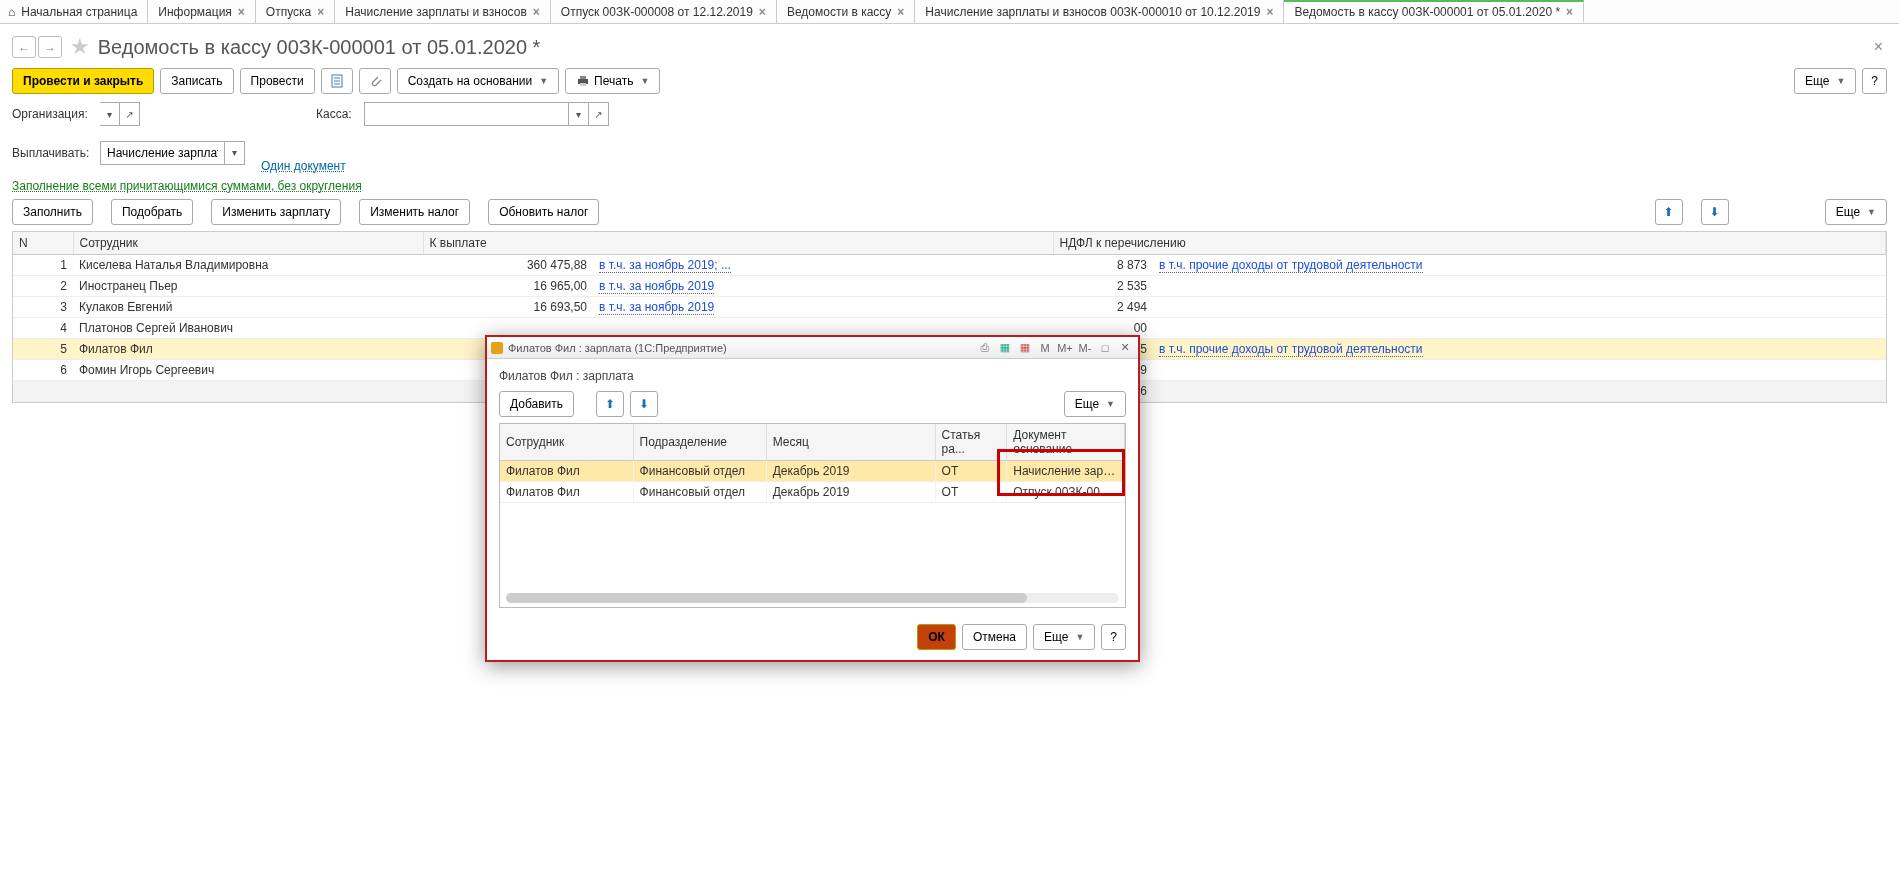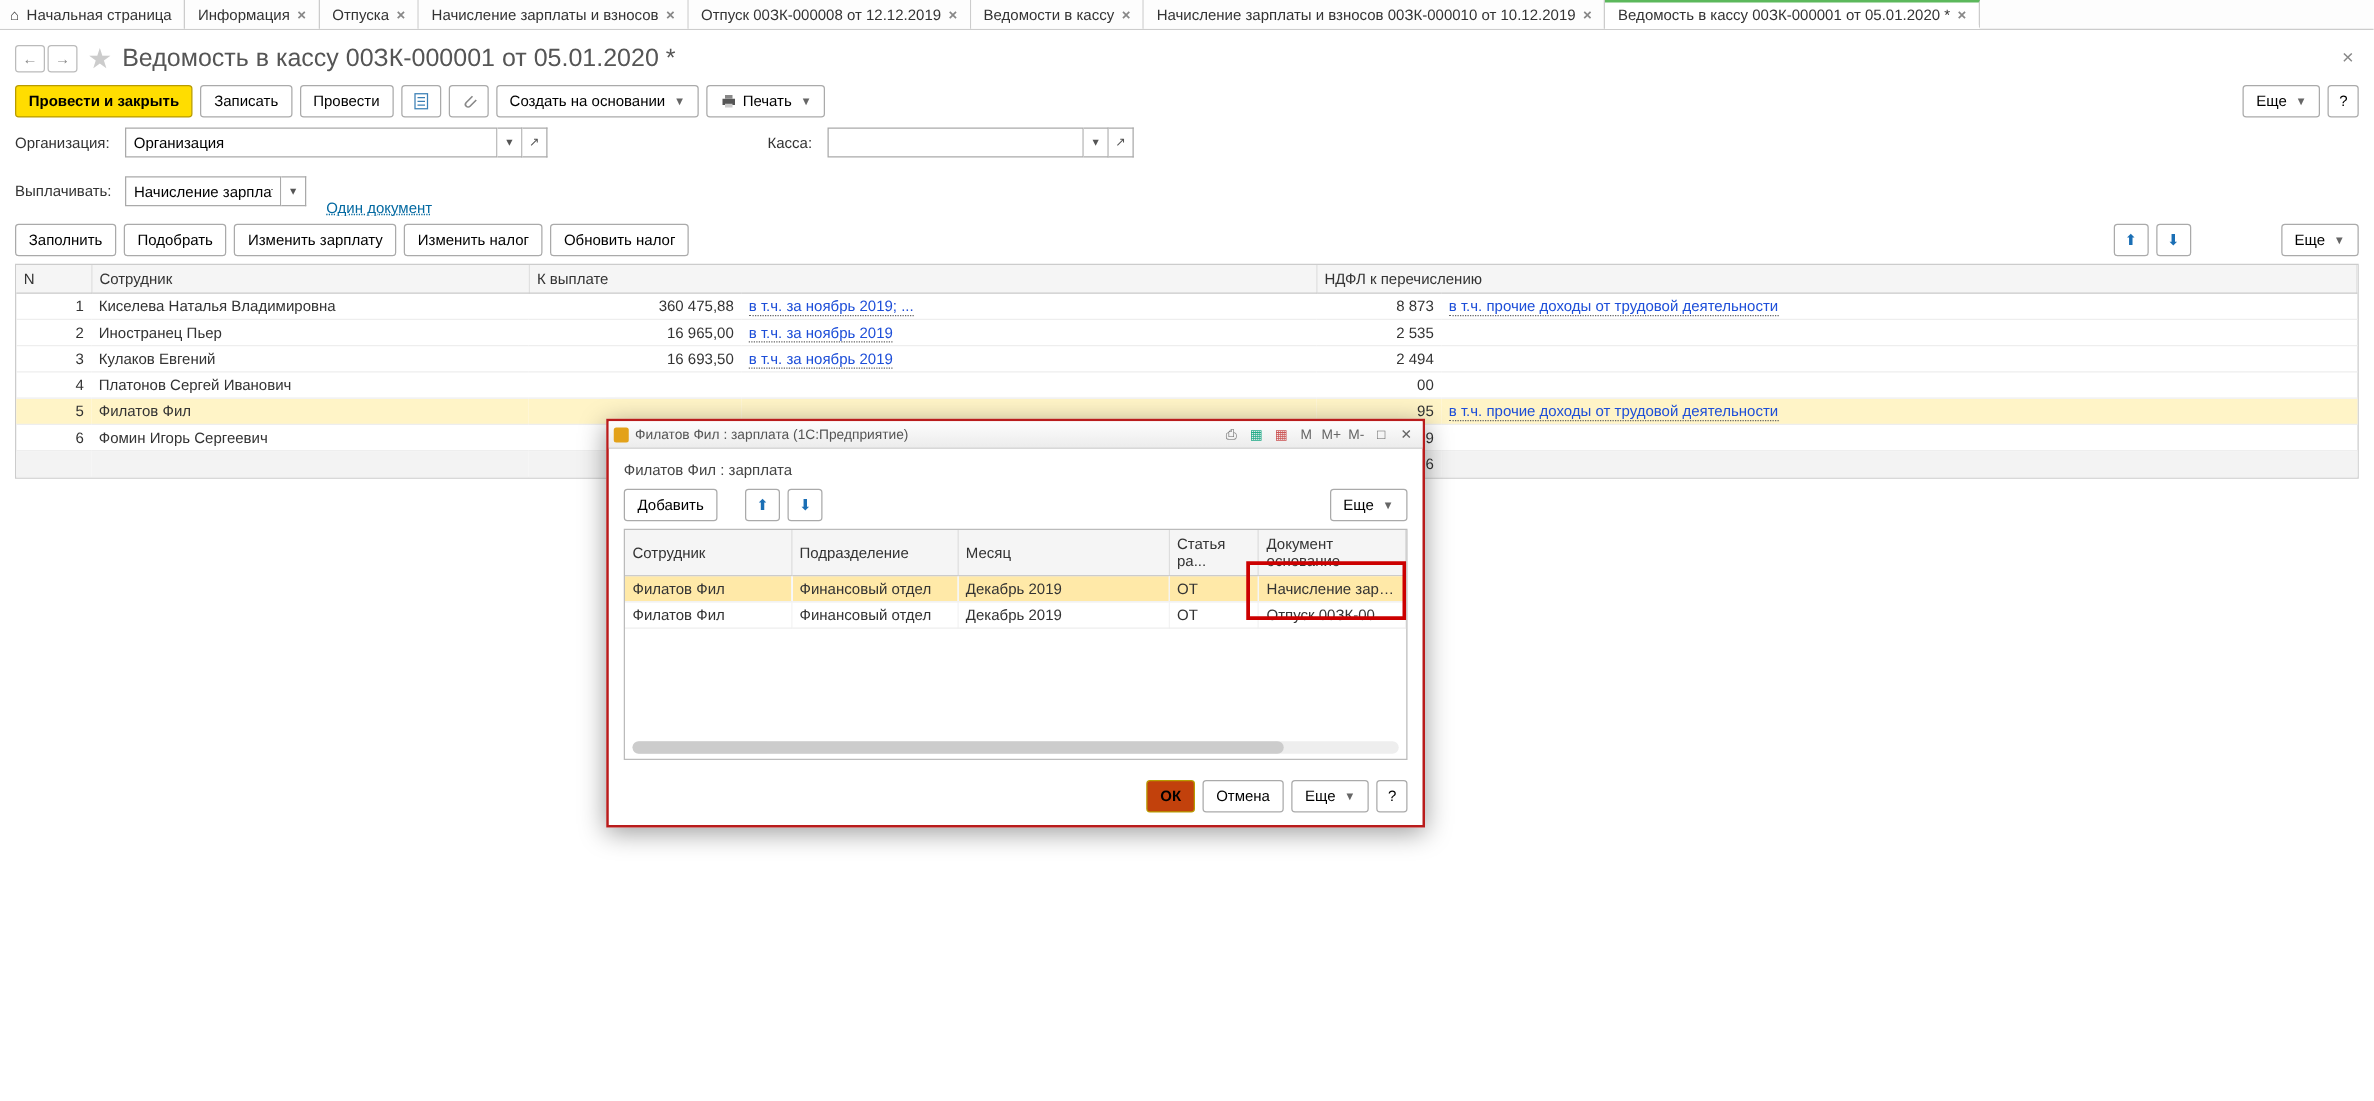--- a/index.html
+++ b/index.html
@@ -29,21 +29,21 @@
   
   .form-area { padding:0 12px;}
   .frow { display:flex; align-items:center; margin-bottom:6px; gap:8px;}
   .flabel { width:80px; color:#333;}
   .finput { border:1px solid #aaa; height:24px; padding:2px 6px; background:#fff; font-size:12px;}
   .sel-wrap{ display:flex;}
   .sel-btn{ border:1px solid #aaa; border-left:none; width:20px; height:24px; background:#fff; display:flex; align-items:center; justify-content:center; font-size:10px; color:#555; cursor:pointer;}
   .link { color:#0369a1; text-decoration:underline dotted; cursor:pointer;margin-top:27px;}
   .green-link{ color:#1b7a1b; text-decoration:underline dotted; cursor:pointer;}
   
-  .actions2 { display:flex; align-items:center; padding:0 12px 6px; gap:6px;}
+  .actions2 { display:flex; align-items:center; padding:0 12px 6px; gap:18px;}
   .actions2 .spacer{flex:1;}
   
   .grid-wrap{ margin:0 12px; border:1px solid #ccc;}
   .grid { width:100%; border-collapse:collapse; table-layout:fixed;}
   .grid th{ background:#f5f5f5; border-bottom:1px solid #ccc; border-right:1px solid #e0e0e0; text-align:left; font-weight:normal; padding:4px 6px; font-size:12px;}
   .grid td{ border-bottom:1px solid #eee; padding:3px 6px; font-size:12px; white-space:nowrap; overflow:hidden; text-overflow:ellipsis;}
   .grid tr.sel td{ background:#fff4c7;}
   .ralign{ text-align:right;}
   .dot-link{ color:#1d4ed8; border-bottom:1px dotted #666; cursor:pointer;}
   .grid .total-row td{ background:#f3f3f3; border-top:1px solid #ccc; font-weight:normal;}
@@ -169,21 +169,20 @@
       <span class="caret">▼</span>
     </button>
   <button class="btn icon-only">?</button>
 </div>
 
 <div class="form-area">
 
   <div class="frow">
     <span class="flabel">Организация:</span>
     <div class="sel-wrap">
-      <input class="finput" style="width: 298px;" value="Организация">
       <span class="sel-btn">▾</span>
       <span class="sel-btn">↗</span>
     </div>
     <span style="width:160px"></span>
     <span class="flabel" style="width:40px">Касса:</span>
     <div class="sel-wrap">
       <input class="finput" style="width: 205px;" value="">
       <span class="sel-btn">▾</span>
       <span class="sel-btn">↗</span>
     </div>
@@ -191,20 +190,23 @@
 
   <div class="frow">
     <span class="flabel">Выплачивать:</span>
     <div class="sel-wrap">
       <input class="finput" style="width: 125px;" value="Начисление зарплаты">
       <span class="sel-btn">▾</span>
     </div>
     <span class="link" style="margin-left:8px">Один документ</span>
   </div>
 
+  <div class="frow">
+    <span class="green-link">Заполнение всеми причитающимися суммами, без округления</span>
+  </div>
 </div>
 
 <div class="actions2">
   <button class="btn">Заполнить</button>
   <button class="btn">Подобрать</button>
   <button class="btn">Изменить зарплату</button>
   <button class="btn">Изменить налог</button>
   <button class="btn">Обновить налог</button>
   <span class="spacer"></span>
   <button class="btn icon-only arrow-up-ico">⬆</button>

